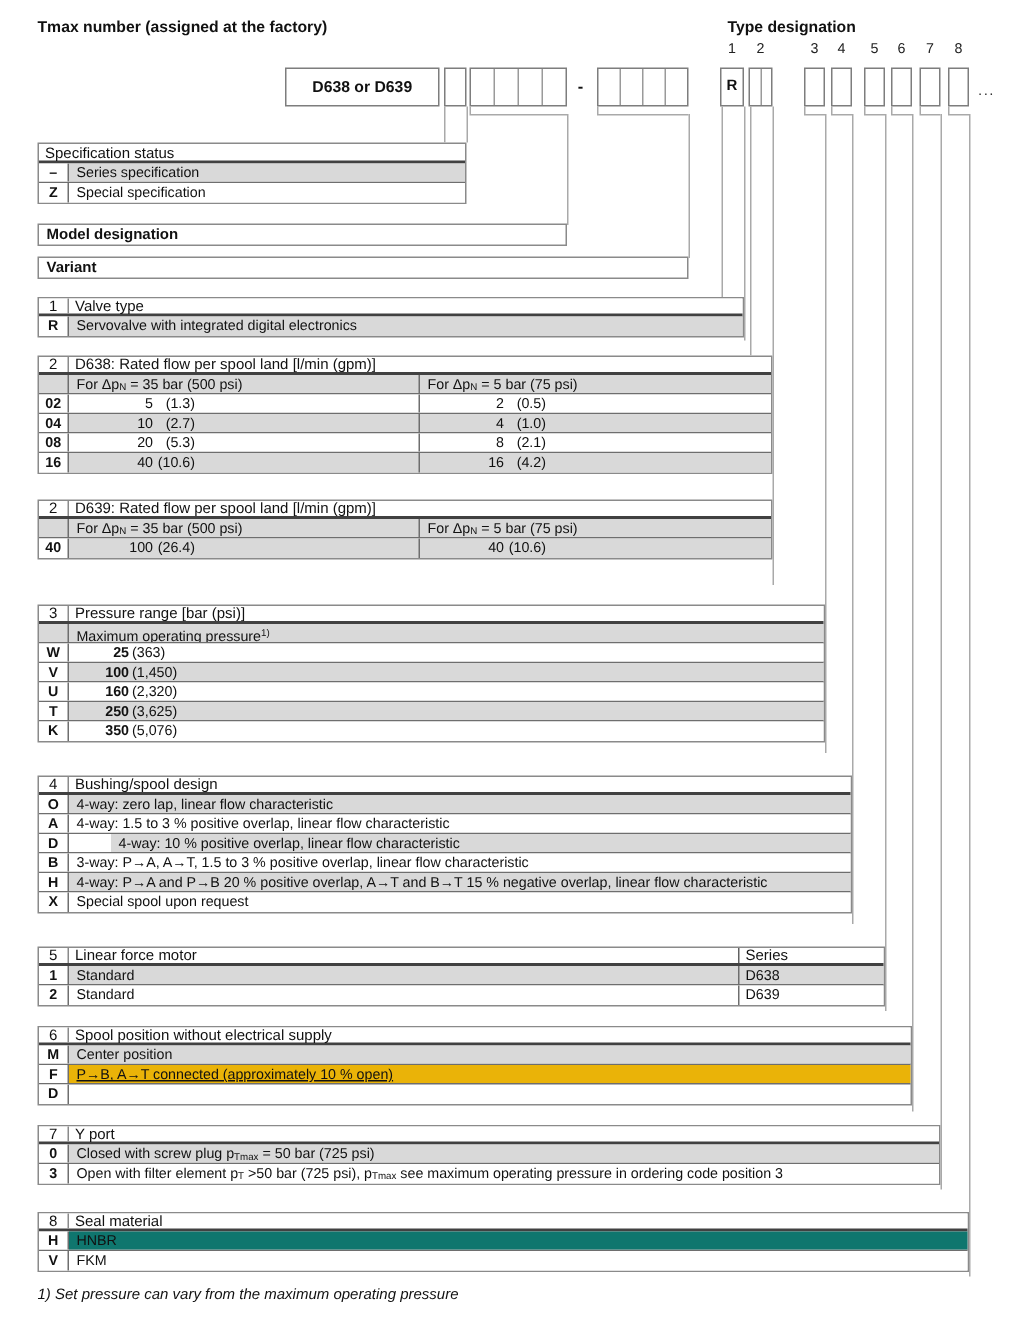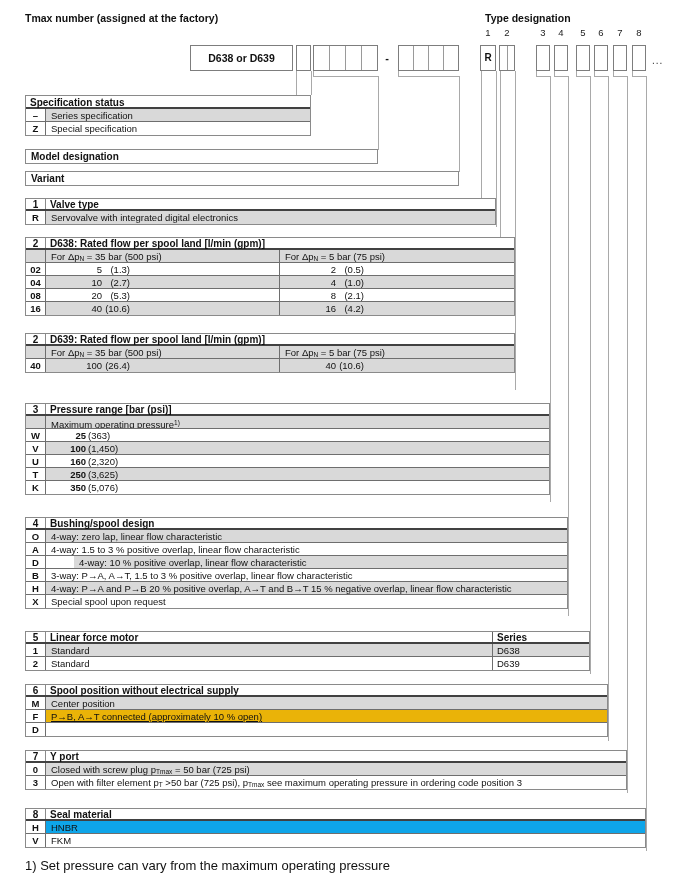--- a/index.html
+++ b/index.html
@@ -14,37 +14,37 @@
   .cell{flex:1;border-left:1px solid #9a9a9a;}
   .cell:first-child{border-left:none;}
   .rtxt{font-weight:bold;font-size:10px;text-align:center;line-height:24px;}
   .dash{position:absolute;width:12px;height:26px;font-weight:bold;font-size:11px;text-align:center;line-height:26px;}
   .ellipsis{position:absolute;font-size:10px;letter-spacing:1px;color:#333;}
   .vline{position:absolute;width:1px;background:#a9a9a9;}
   .hline{position:absolute;height:1px;background:#a9a9a9;}
   .bar{position:absolute;height:15px;border:1px solid #8a8a8a;font-size:10px;font-weight:bold;
        line-height:13px;padding-left:5px;background:#fff;}
   .tbl{position:absolute;border:1px solid #8a8a8a;background:#fff;}
-  .hrow{display:flex;height:12px;line-height:12px;font-weight:bold;font-size:10px;border-bottom:2px solid #414141;background:#fff;}
+  .hrow{display:flex;height:12px;line-height:12px;font-weight:normal;font-size:10px;border-bottom:2px solid #414141;background:#fff;}
   .hnum{width:20px;text-align:center;border-right:1px solid #8a8a8a;}
   .htitle{flex:1;padding-left:4px;white-space:nowrap;}
   .hseries{width:97px;border-left:1px solid #616161;padding-left:4px;}
   .row{display:flex;height:13px;line-height:13px;font-size:9.5px;border-bottom:1px solid #6e6e6e;}
   .row:last-child{border-bottom:none;}
   .code{width:20px;text-align:center;font-weight:bold;border-right:1px solid #6e6e6e;background:#fff;flex:none;}
   .txtcell{flex:1;padding-left:5px;white-space:nowrap;overflow:hidden;}
   .fcol1{width:234px;border-right:1px solid #6e6e6e;flex:none;}
   .fcol2{flex:1;}
   .num{display:inline-block;width:56px;text-align:right;}
   .paren{display:inline-block;width:28px;text-align:right;}
   .pnum{display:inline-block;width:40px;text-align:right;font-weight:bold;}
   .pparen{display:inline-block;margin-left:2px;}
   .sercell{width:97px;border-left:1px solid #6e6e6e;padding-left:4px;flex:none;}
   .subh{font-size:9.5px;}
-  .footnote{position:absolute;font-size:13px;white-space:nowrap;}
+  .footnote{position:absolute;font-size:10px;white-space:nowrap;font-style:italic;}
   sub{font-size:6.5px;vertical-align:-1px;}
   sup{font-size:6.5px;vertical-align:3px;}
 </style>
 </head>
 <body>
 
 <div id="canvas">
   <div class="pgtitle" style="left:25px;top:12px">Tmax number (assigned at the factory)</div>
   <div class="pgtitle" style="left:485px;top:12px">Type designation</div>
 
@@ -303,20 +303,20 @@
         <div class="txtcell" style="background: rgb(255, 255, 255);">Open with filter element p<sub>T</sub> &gt;50 bar (725 psi), p<sub>Tmax</sub> see maximum operating pressure in ordering code position 3</div>
       </div>
     </div>
     <div class="tbl" style="left: 25px; top: 808px; width: 621px;">
       <div class="hrow">
         <div class="hnum">8</div>
         <div class="htitle">Seal material</div>
       </div>
       <div class="row">
         <div class="code">H</div>
-        <div class="txtcell" style="background: #0ea5e9;">HNBR</div>
+        <div class="txtcell" style="background: #0f766e;">HNBR</div>
       </div>
       <div class="row">
         <div class="code">V</div>
         <div class="txtcell" style="background: rgb(255, 255, 255);">FKM</div>
       </div>
     </div>
   </div>
 
 </body></html>

